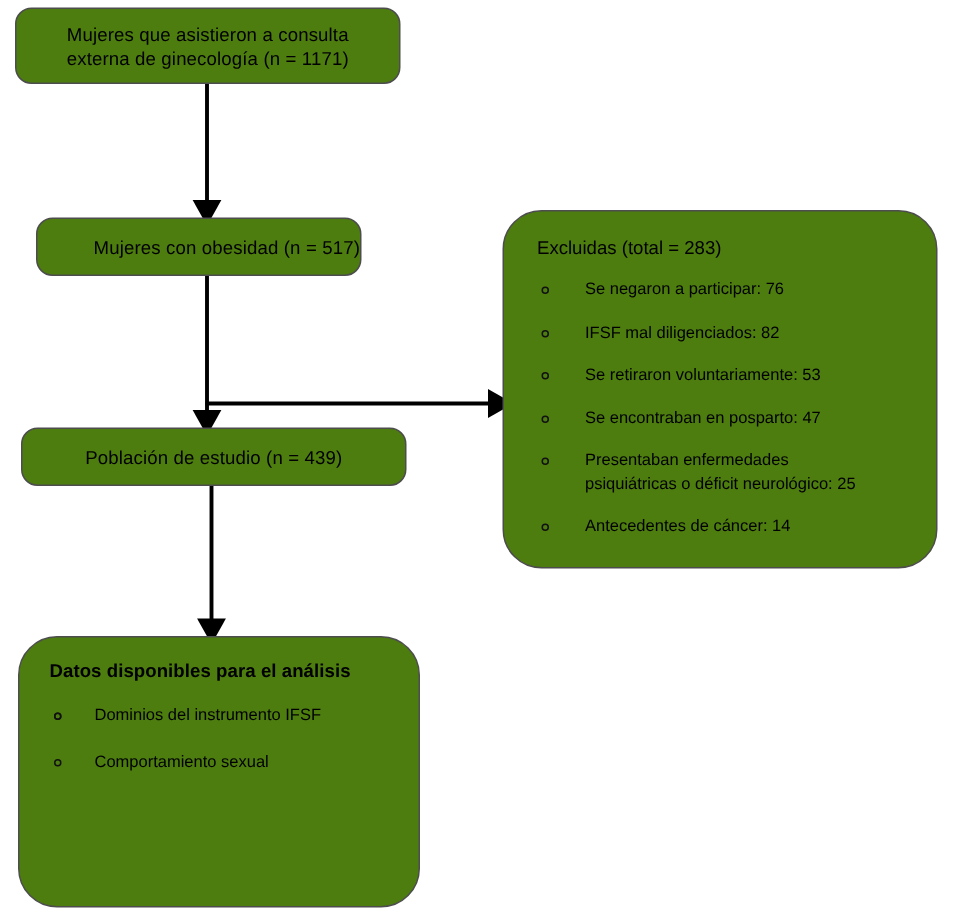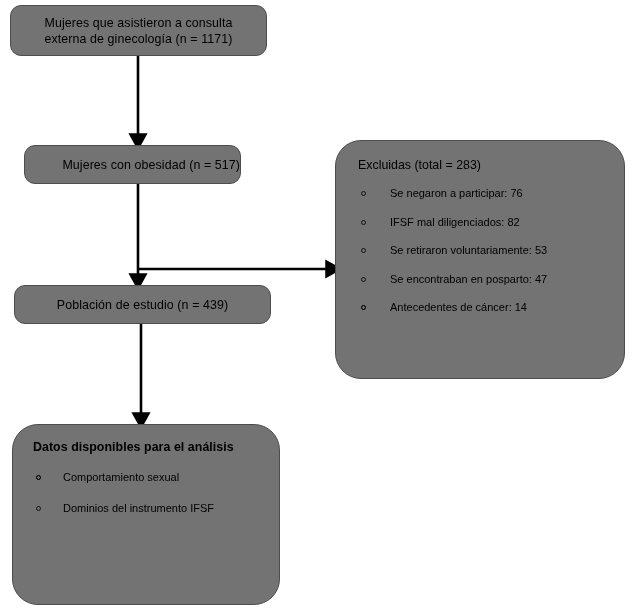--- a/index.html
+++ b/index.html
@@ -23,21 +23,21 @@
     top: 0;
     width: 636px;
     height: 613px;
   }
 
   
   .node {
     position: absolute;
     box-sizing: border-box;
     border: 1.3px solid #4d4d4d;
-    background: #737373;
+    background: #4d7c0f;
   }
   .node.small {
     border-radius: 11px;
     display: flex;
     align-items: center;
     justify-content: center;
     text-align: center;
   }
   .node.big {
     border-radius: 26px;
@@ -166,41 +166,43 @@
           <li class="bullet-item">
             <span class="bullet-marker"></span>
             <span class="bullet-text">Se retiraron voluntariamente: 53</span>
           </li>
           <li class="bullet-item">
             <span class="bullet-marker"></span>
             <span class="bullet-text">Se encontraban en posparto: 47</span>
           </li>
           <li class="bullet-item">
             <span class="bullet-marker"></span>
+            <span class="bullet-text">Presentaban enfermedades
+psiquiátricas o déficit neurológico: 25</span>
           </li>
           <li class="bullet-item">
             <span class="bullet-marker"></span>
             <span class="bullet-text">Antecedentes de cáncer: 14</span>
           </li>
         </ul>
     </div>
   </div>
 
   <div class="node big" id="node-data">
     <div class="panel-inner">
       <div class="panel-title bold">Datos disponibles para el análisis</div>
       <ul class="bullet-list" id="available-data-list">
           <li class="bullet-item">
             <span class="bullet-marker"></span>
           </li>
           <li class="bullet-item">
             <span class="bullet-marker"></span>
+            <span class="bullet-text">Dominios del instrumento IFSF</span>
+          </li>
+          <li class="bullet-item">
+            <span class="bullet-marker"></span>
             <span class="bullet-text">Comportamiento sexual</span>
-          </li>
-          <li class="bullet-item">
-            <span class="bullet-marker"></span>
-            <span class="bullet-text">Dominios del instrumento IFSF</span>
           </li>
         </ul>
     </div>
   </div>
 
 </div>
 
 </body></html>

